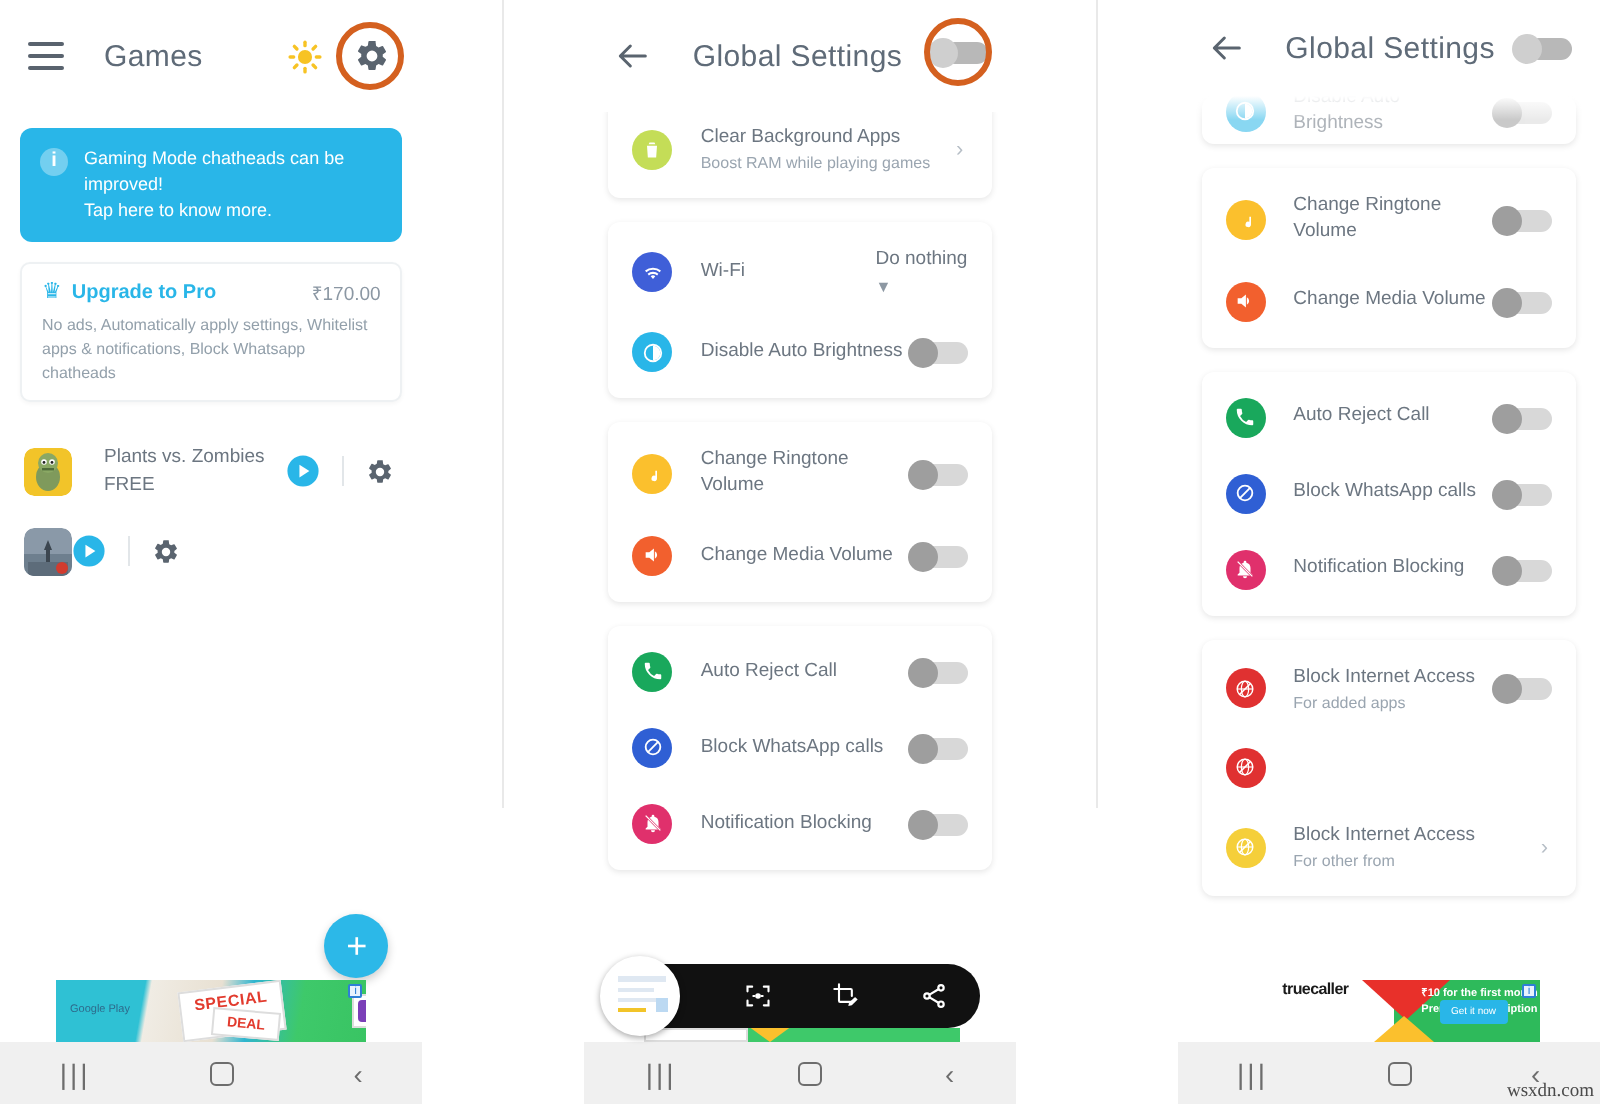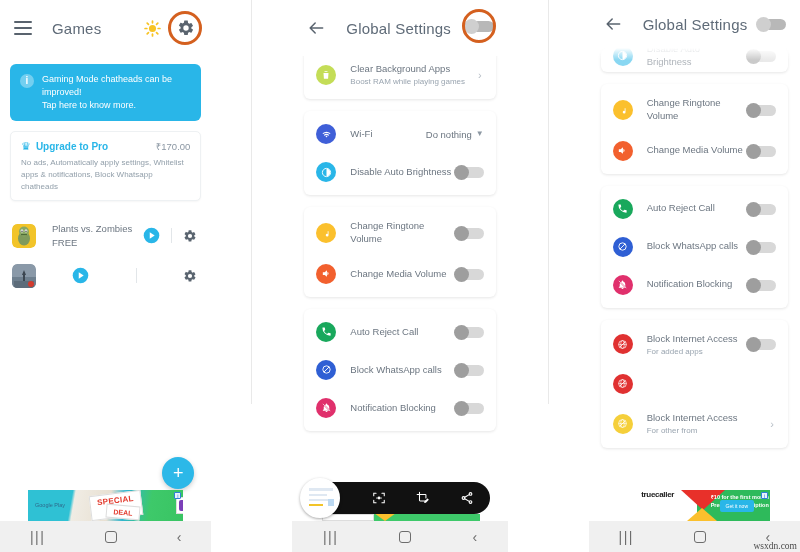--- a/index.html
+++ b/index.html
@@ -84,21 +84,21 @@
   .auto-left { flex: 1; }
   .auto-title { font-size: 11px; color: #6c7681; display: flex; align-items: center; gap: 5px; }
   .pro-badge {
     background: #29b6e8; color: #fff; font-size: 5px; font-weight: bold;
     border-radius: 2px; padding: 1.5px 3px; letter-spacing: .4px;
   }
   .auto-desc { font-size: 8.5px; color: #9aa5b0; line-height: 1.45; margin-top: 3px; max-width: 190px; }
   .auto-sw { margin-top: 8px; }
 
   .game-list { margin-top: 14px; }
-  .game-row { display: flex; align-items: center; padding: 7px 2px; justify-content: space-between; }
+  .game-row { display: flex; align-items: center; padding: 7px 2px; }
   .game-ico { width: 24px; height: 24px; border-radius: 5px; flex: none; overflow: hidden; }
   .game-name { flex: 1; margin-left: 16px; font-size: 9.5px; color: #6c7681; line-height: 1.45; }
   .play-btn { width: 17px; height: 17px; flex: none; }
   .vline { width: 1px; height: 15px; background: #e2e6e9; margin: 0 11px; }
   .cfg-gear { width: 14px; height: 14px; flex: none; margin-right: 2px; }
 
   .fab {
     position: absolute; right: 17px; bottom: 63px; width: 32px; height: 32px;
     border-radius: 50%; background: #2cb8e8; color: #fff; font-size: 18px;
     display: flex; align-items: center; justify-content: center;
@@ -174,21 +174,21 @@
     background: #fff; border-radius: 6px; margin-bottom: 12px;
     box-shadow: 0 1px 3px rgba(0,0,0,.10); padding: 4px 0;
   }
   .row { display: flex; align-items: center; padding: 9px 12px; }
   .row .ico { width: 20px; height: 20px; border-radius: 50%; flex: none;
     display: flex; align-items: center; justify-content: center; }
   .row .txt { flex: 1; margin-left: 14px; }
   .row .lbl { font-size: 9.5px; color: #6c7681; line-height: 1.35; }
   .row .sub { font-size: 8px; color: #9aa5b0; margin-top: 1.5px; }
   .chev { color: #b6bec6; font-size: 11px; flex: none; padding-right: 2px; }
-  .valtext { font-size: 9.5px; color: #6c7681; display: flex; align-items: flex-start; gap: 4px; }
+  .valtext { font-size: 9.5px; color: #6c7681; display: flex; align-items: flex-start; gap: 4px; flex-direction: column; }
   .valtext .caret { font-size: 8px; color: #8d98a3; }
 
   
   .clip-card { overflow: hidden; height: 24px; margin-bottom: 12px; }
   .clip-card .row { padding-top: 0; margin-top: -9px; opacity: .55; }
   .fade-top {
     position: absolute; left: 0; right: 0; top: 48px; height: 12px;
     background: linear-gradient(#ffffff, rgba(255,255,255,0)); z-index: 3; pointer-events: none;
   }
 

